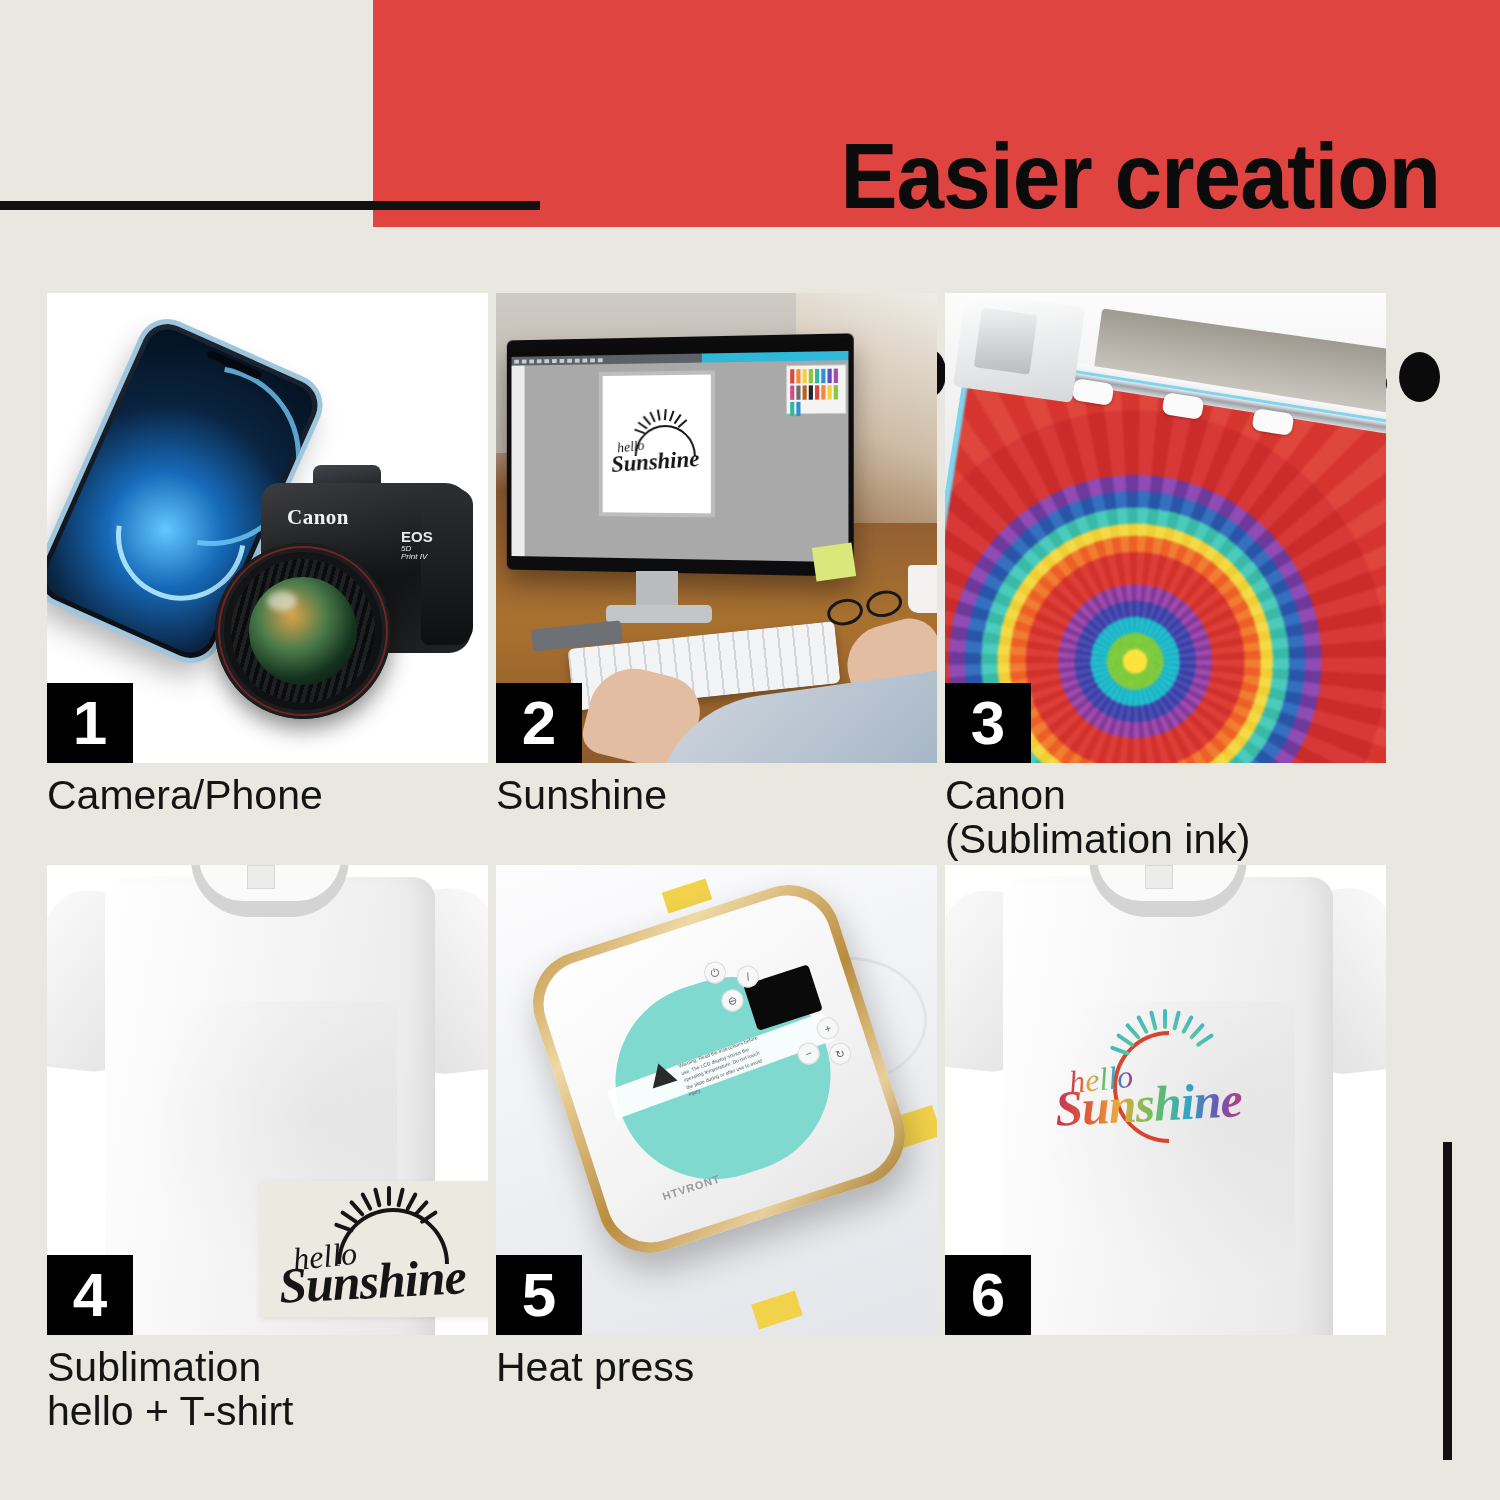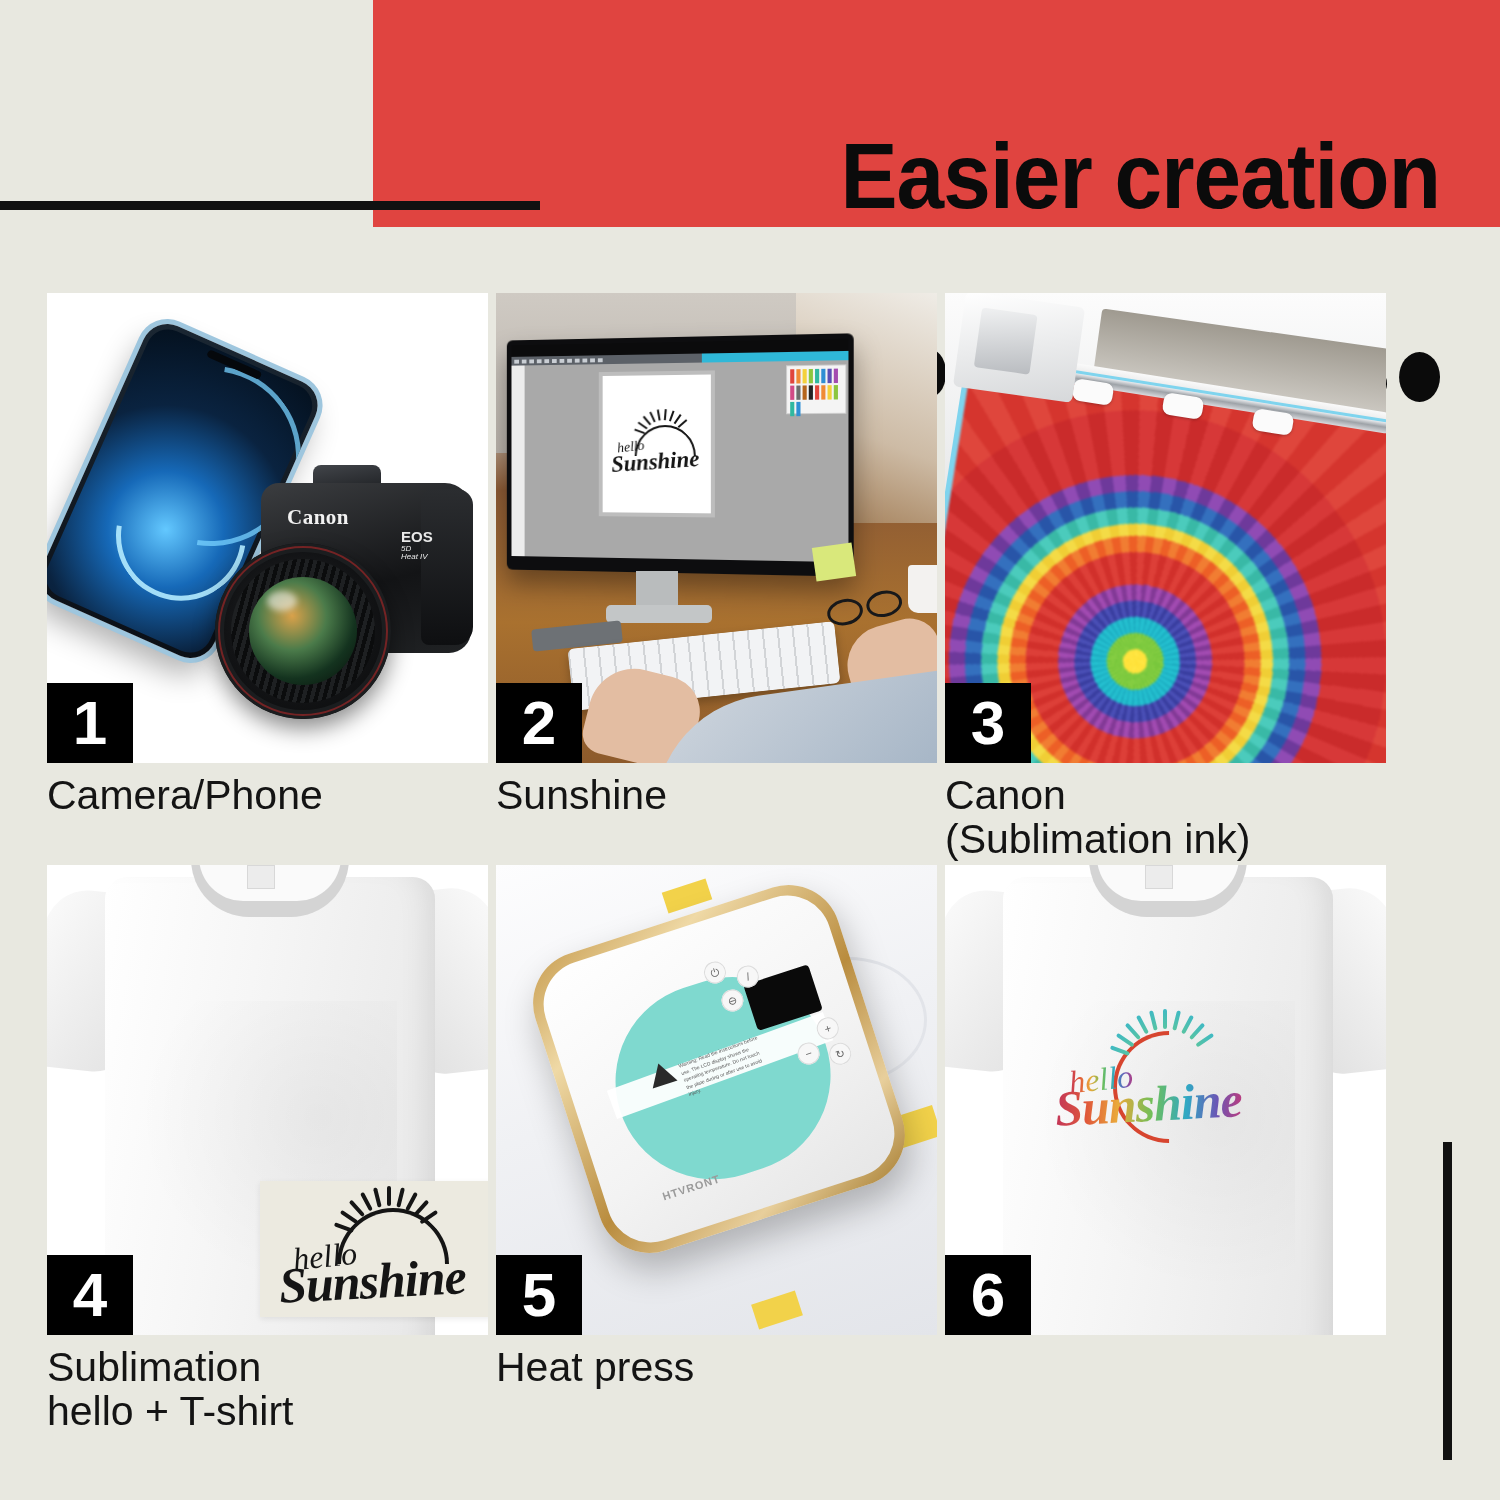--- a/index.html
+++ b/index.html
@@ -338,21 +338,21 @@
           <div class="notch"></div>
         </div>
         <div class="cam">
           <div class="cam-hump"></div>
           <div class="cam-body"></div>
           <div class="cam-grip"></div>
           <div class="cam-brand">Canon</div>
           <div class="cam-eos">
             <span>EOS</span>
             <small>5D</small>
-            <small>Heat IV</small>
+            <small>Print IV</small>
           </div>
           <div class="lens">
             <div class="redline"></div>
             <div class="ring"></div>
             <div class="glass"></div>
             <div class="glint"></div>
           </div>
         </div>
         <div class="badge">1</div>
       </div>

